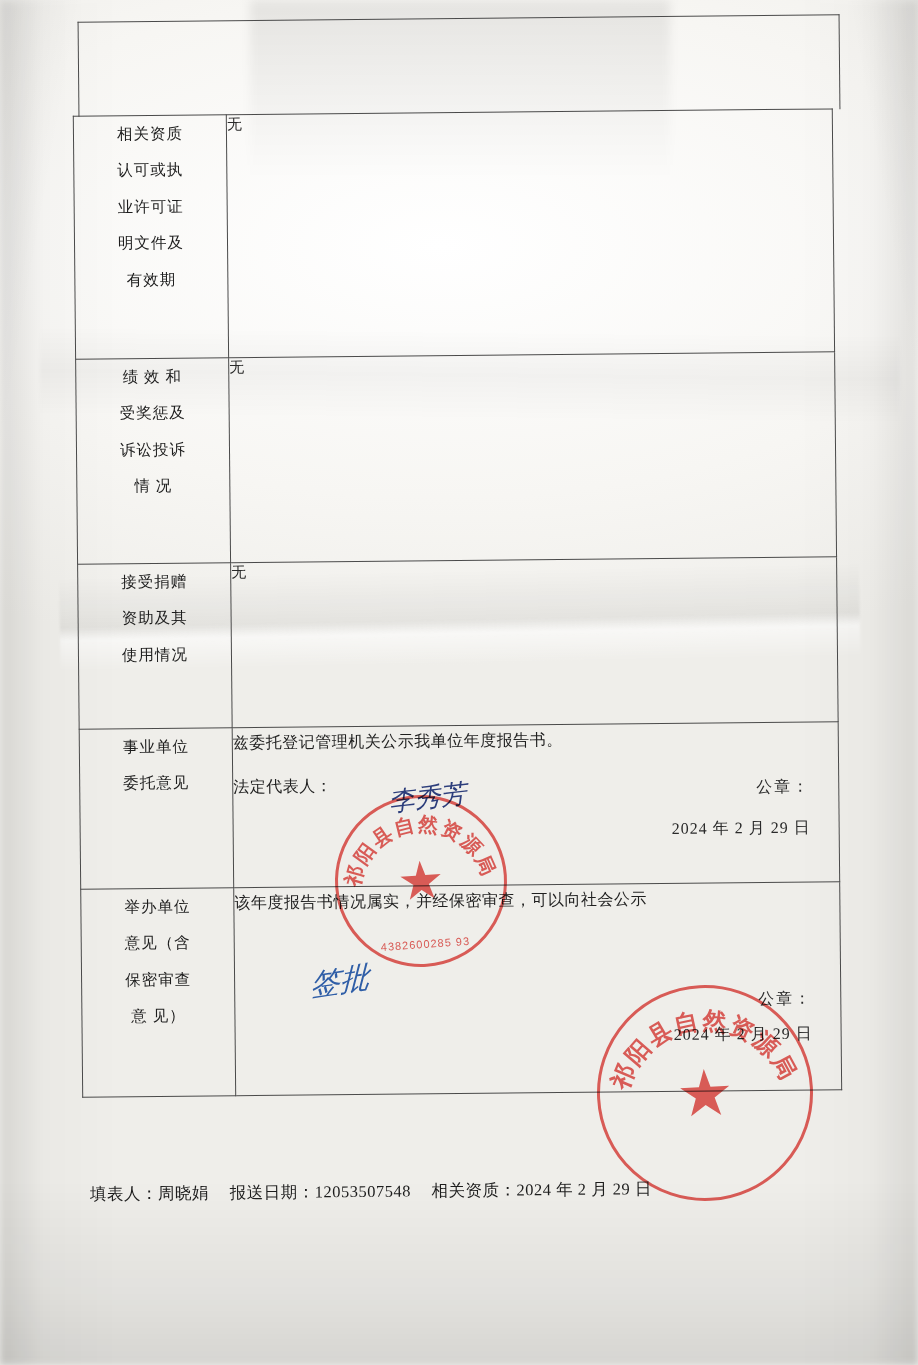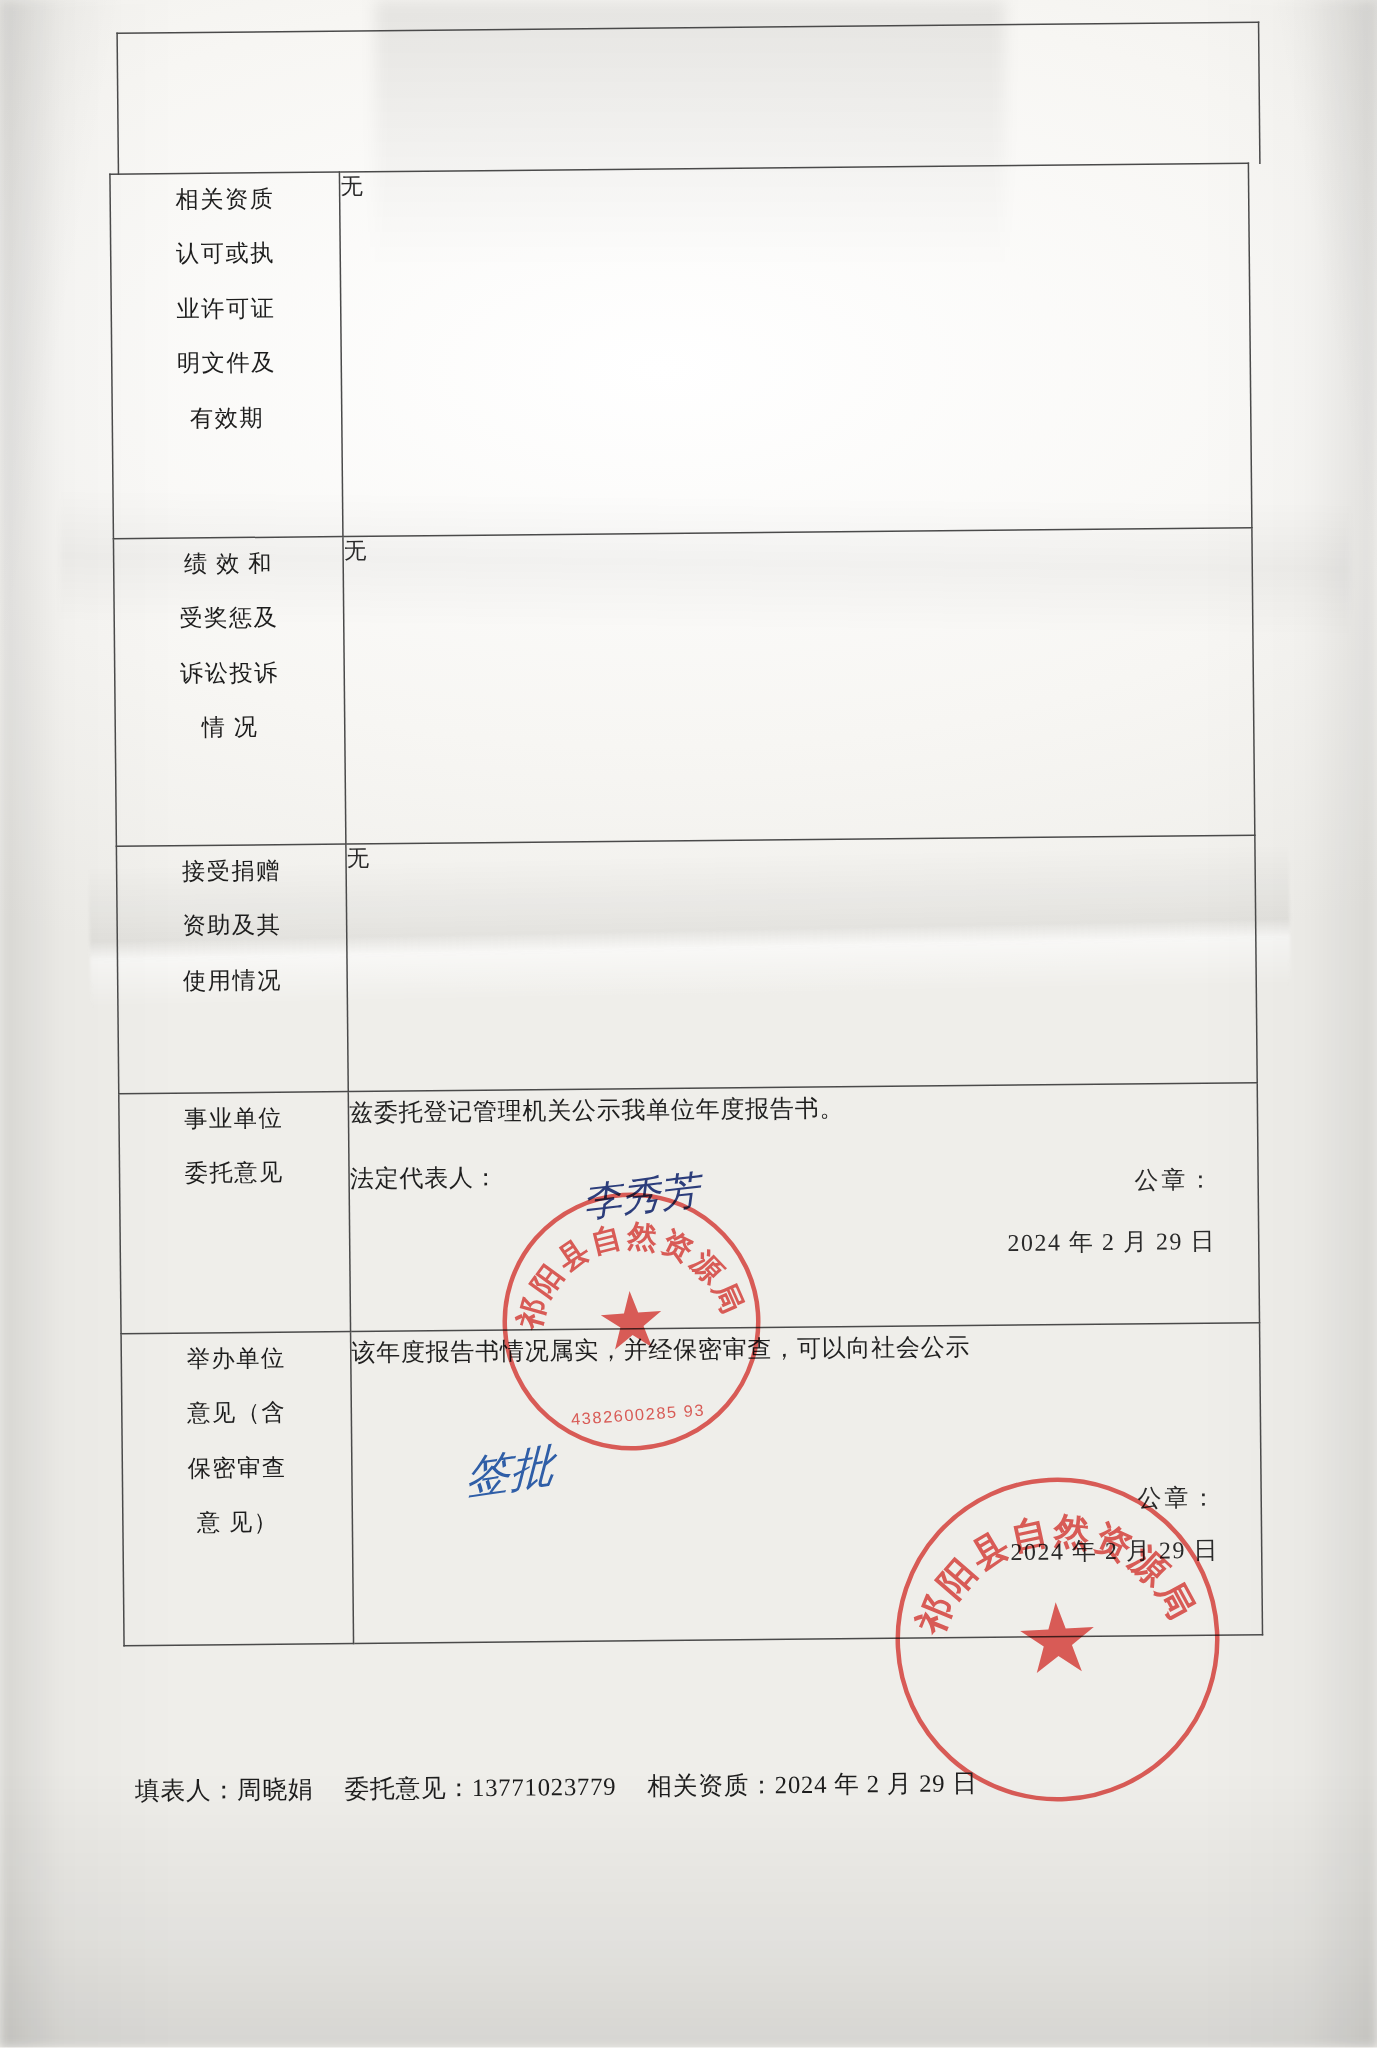--- a/index.html
+++ b/index.html
@@ -331,15 +331,15 @@
       <text style="font-size:24px;">
         <textPath href="#arcpath2" startOffset="50%" text-anchor="middle">祁阳县自然资源局</textPath>
       </text>
     </svg>
   </div>
   <div class="star">★</div>
 </div>
 
 <div id="footer-line">
   <span>填表人：</span><span>周晓娟</span><span class="gap"></span>
-  <span>委托意见：</span><span>13771023779</span><span class="gap"></span>
+  <span>报送日期：</span><span>12053507548</span><span class="gap"></span>
   <span>相关资质：</span><span>2024 年 2 月 29 日</span>
 </div>
 
 </body></html>

